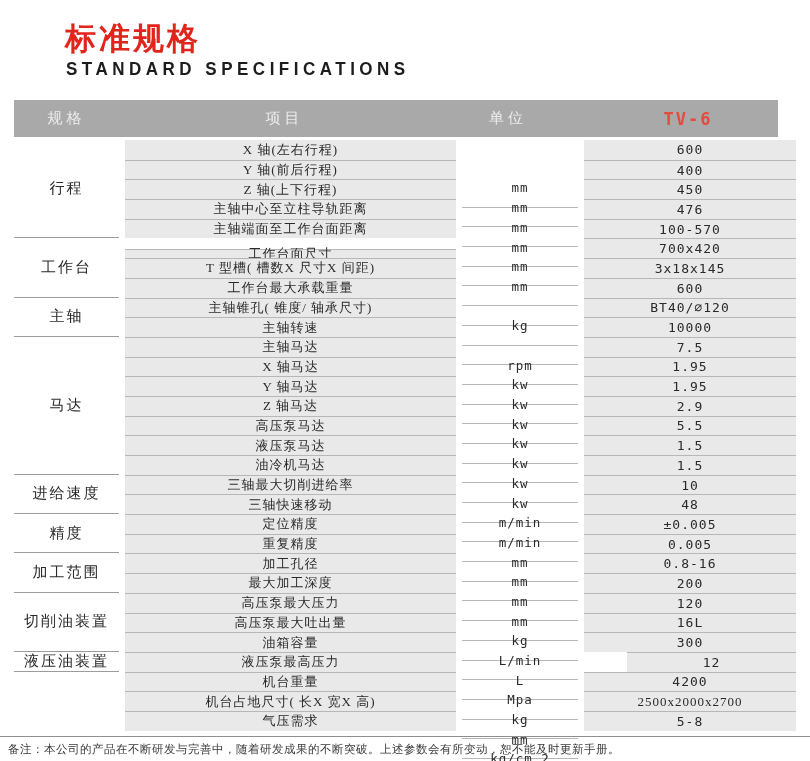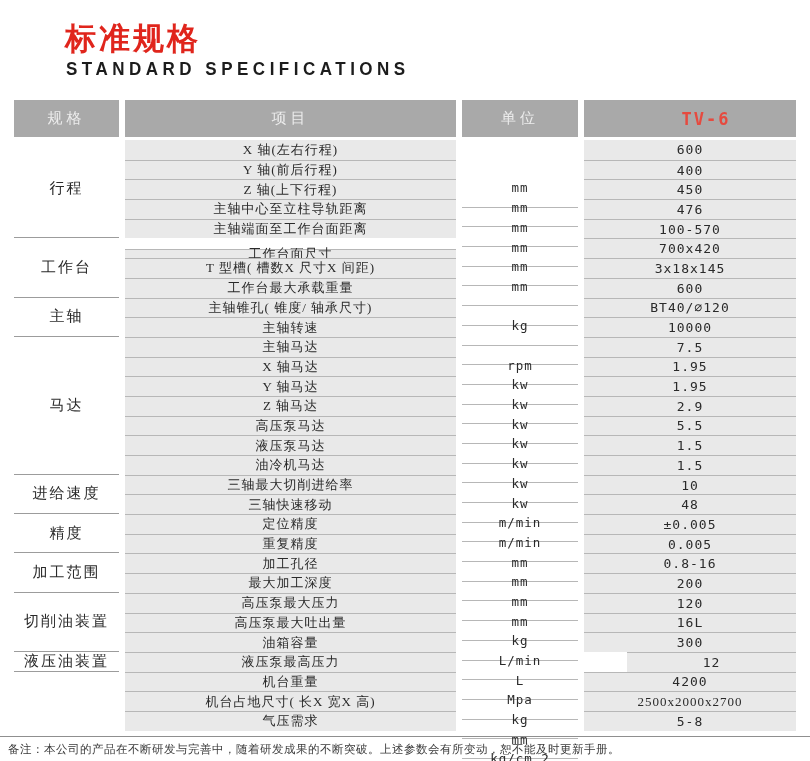--- a/index.html
+++ b/index.html
@@ -6,21 +6,21 @@
   .page{position:relative;width:810px;height:761px;background:#ffffff;overflow:hidden;
         font-family:"Liberation Serif",serif;}
   
   .title-cn{position:absolute;left:65px;top:18px;font-size:31px;font-weight:bold;
             color:var(--accent-red);letter-spacing:3px;}
   .title-en{position:absolute;left:66px;top:60px;font-size:17px;font-weight:bold;
             color:#1c1c1c;letter-spacing:4.5px;
             font-family:"Liberation Sans",sans-serif;transform:scaleY(1.08);}
   
   .spec-table{position:absolute;left:14px;top:100px;width:782px;}
-  .hdr-row{display:grid;grid-template-columns:105px 331px 116px 212px;column-gap:6px;
+  .hdr-row{display:grid;grid-template-columns:105px 331px 116px 212px;
            height:37px;margin-bottom:3px;}
   .hdr-cell{background:var(--header-bg);display:flex;align-items:center;justify-content:center;
             color:#ececec;font-size:15px;letter-spacing:4px;}
   .hdr-cell.model{color:var(--model-red);font-family:"DejaVu Sans Mono",monospace;
                   font-weight:bold;font-size:17px;letter-spacing:2px;padding-left:32px;}
   .body-grid{display:grid;grid-template-columns:105px 331px 116px 212px;column-gap:6px;
              grid-auto-rows:19.7px;}
   .group-cell{grid-column:1;background:#ffffff;display:flex;align-items:center;justify-content:center;
               font-size:15px;color:#2a2a2a;letter-spacing:2px;border-bottom:1px solid #9c9c9c;}
   .group-cell.last{border-bottom:none;}

